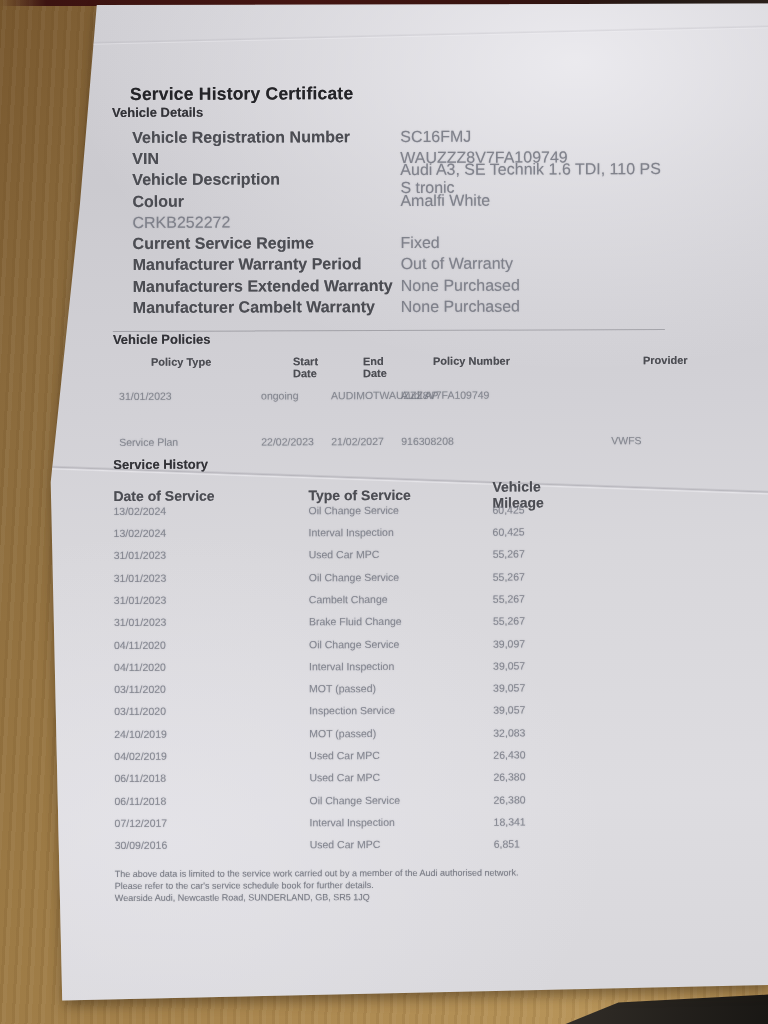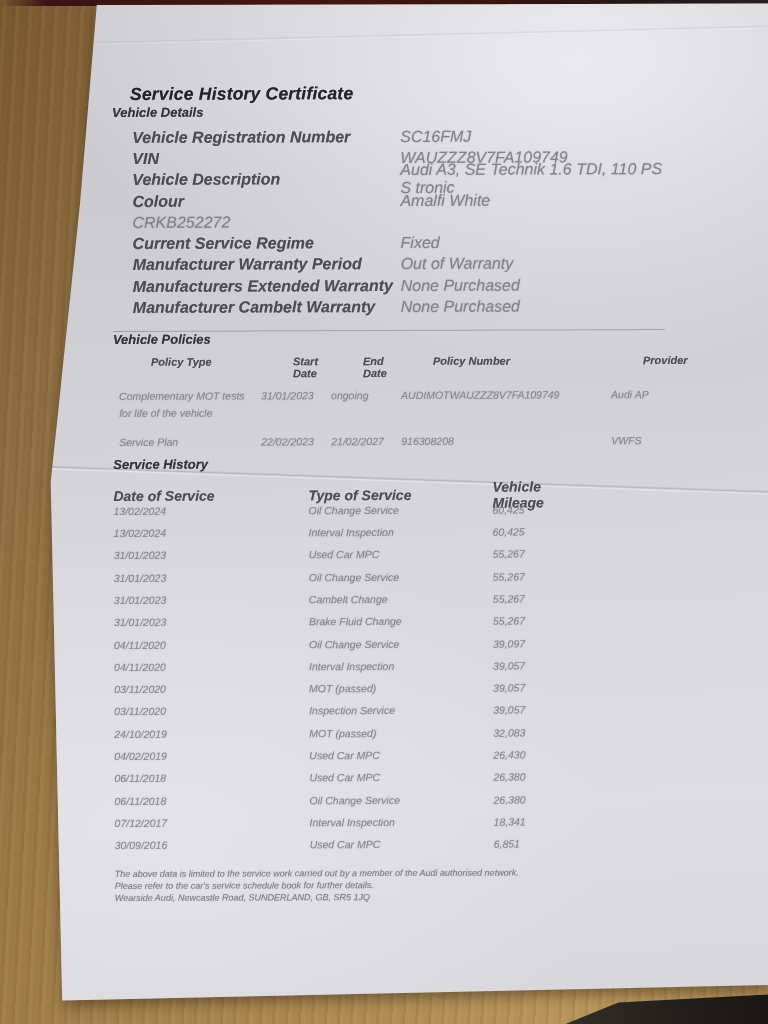--- a/index.html
+++ b/index.html
@@ -1,21 +1,21 @@
 <!DOCTYPE html>
 <html><head>
 <meta charset="utf-8">
 <style>
   html,body { margin:0; padding:0; }
   body {
     width:768px; height:1024px; overflow:hidden; position:relative;
     font-family:"Liberation Sans","DejaVu Sans",sans-serif;
     background:#a8834f;
   }
-  .scene { position:absolute; inset:0;font-style:italic; }
+  .scene { position:absolute; inset:0; }
 
   
   .wood-bg {
     position:absolute; inset:0;
     background:
       repeating-linear-gradient(93deg, rgba(96,66,28,0.10) 0 3px, rgba(255,255,255,0.04) 3px 7px, rgba(0,0,0,0) 7px 13px),
       linear-gradient(118deg, #77572e 0%, #8a6a3c 16%, #9c7a45 38%, #ab8850 62%, #b79459 85%, #ad8a51 100%);
   }
 
   
@@ -184,21 +184,20 @@
         <div class="pol-table">
           <div class="pol-row pol-head" id="pol-head">
               <span>Policy Type</span>
               <span>Start Date</span>
               <span>End Date</span>
               <span>Policy Number</span>
               <span>Provider</span>
             </div>
           <div class="pol-body" id="pol-body">
               <div class="pol-row pol-row-1">
-                <span>Complementary MOT tests for life of the vehicle</span>
                 <span>31/01/2023</span>
                 <span>ongoing</span>
                 <span>AUDIMOTWAUZZZ8V7FA109749</span>
                 <span>Audi AP</span>
               </div>
               <div class="pol-row">
                 <span>Service Plan</span>
                 <span>22/02/2023</span>
                 <span>21/02/2027</span>
                 <span>916308208</span>

